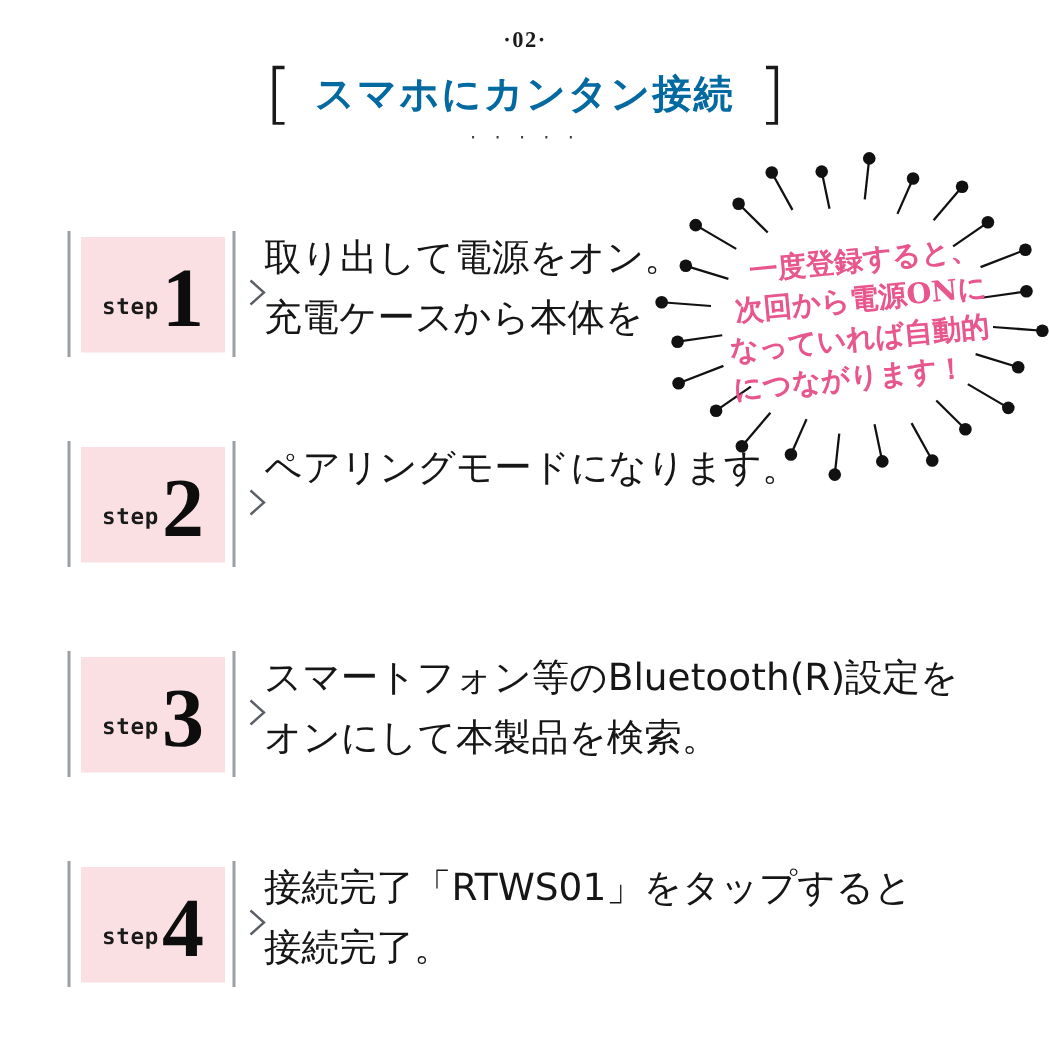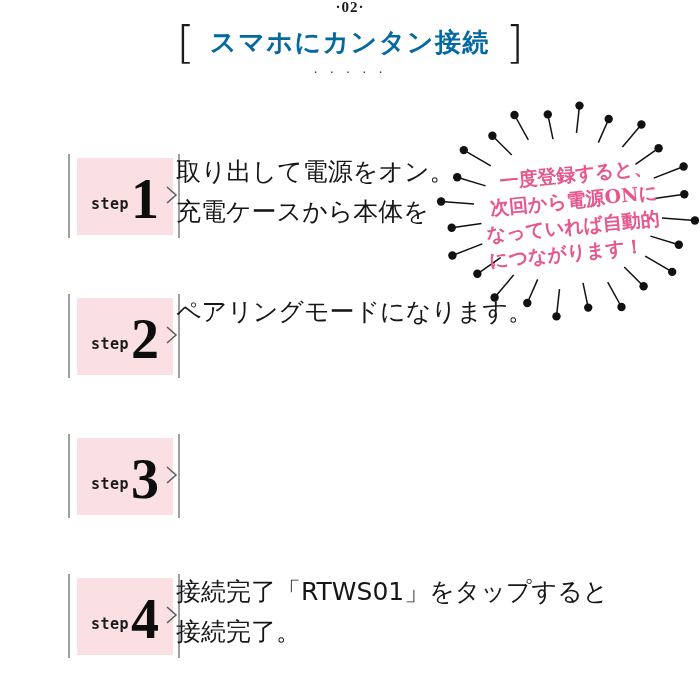--- a/index.html
+++ b/index.html
@@ -18,20 +18,21 @@
 
   
   #header {
     position: absolute;
     left: 0;
     top: 0;
     width: 700px;
     text-align: center;
   }
   #section-number {
+    margin-top: 20px;
     font-family: "Liberation Serif", "DejaVu Serif", serif;
     font-size: 15px;
     font-weight: 700;
     letter-spacing: 1px;
     color: #1a1a1a;
     line-height: 1;
   }
   #title-row {
     margin-top: 10px;
     display: flex;
@@ -70,21 +71,21 @@
     left: 0;
     top: 140px;
     width: 700px;
   }
   .step-row {
     position: relative;
     height: 140px;
   }
   .badge-wrap {
     position: absolute;
-    left: 68px;
+    left: 45px;
     top: 14px;
     width: 124px;
     height: 84px;
   }
   .rule {
     position: absolute;
     top: 0;
     width: 2px;
     height: 84px;
     background: #9aa0a6;
@@ -243,20 +244,24 @@
       <div class="badge">
         <span class="badge-step">step</span>
         <span class="badge-num">3</span>
       </div>
     </div>
     <span class="chevron">
       <svg width="12" height="18" viewBox="0 0 12 18">
           <polyline points="1,1 10,9 1,17" fill="none" stroke="#5a5f66" stroke-width="1.6"></polyline>
         </svg>
     </span>
+    <div class="step-text">
+      <span class="line">スマートフォン等のBluetooth(R)設定を</span>
+      <span class="line">オンにして本製品を検索。</span>
+    </div>
   </div>
 
   <div class="step-row">
     <div class="badge-wrap">
       <div class="rule rule-left"></div>
       <div class="rule rule-right"></div>
       <div class="badge">
         <span class="badge-step">step</span>
         <span class="badge-num">4</span>
       </div>

